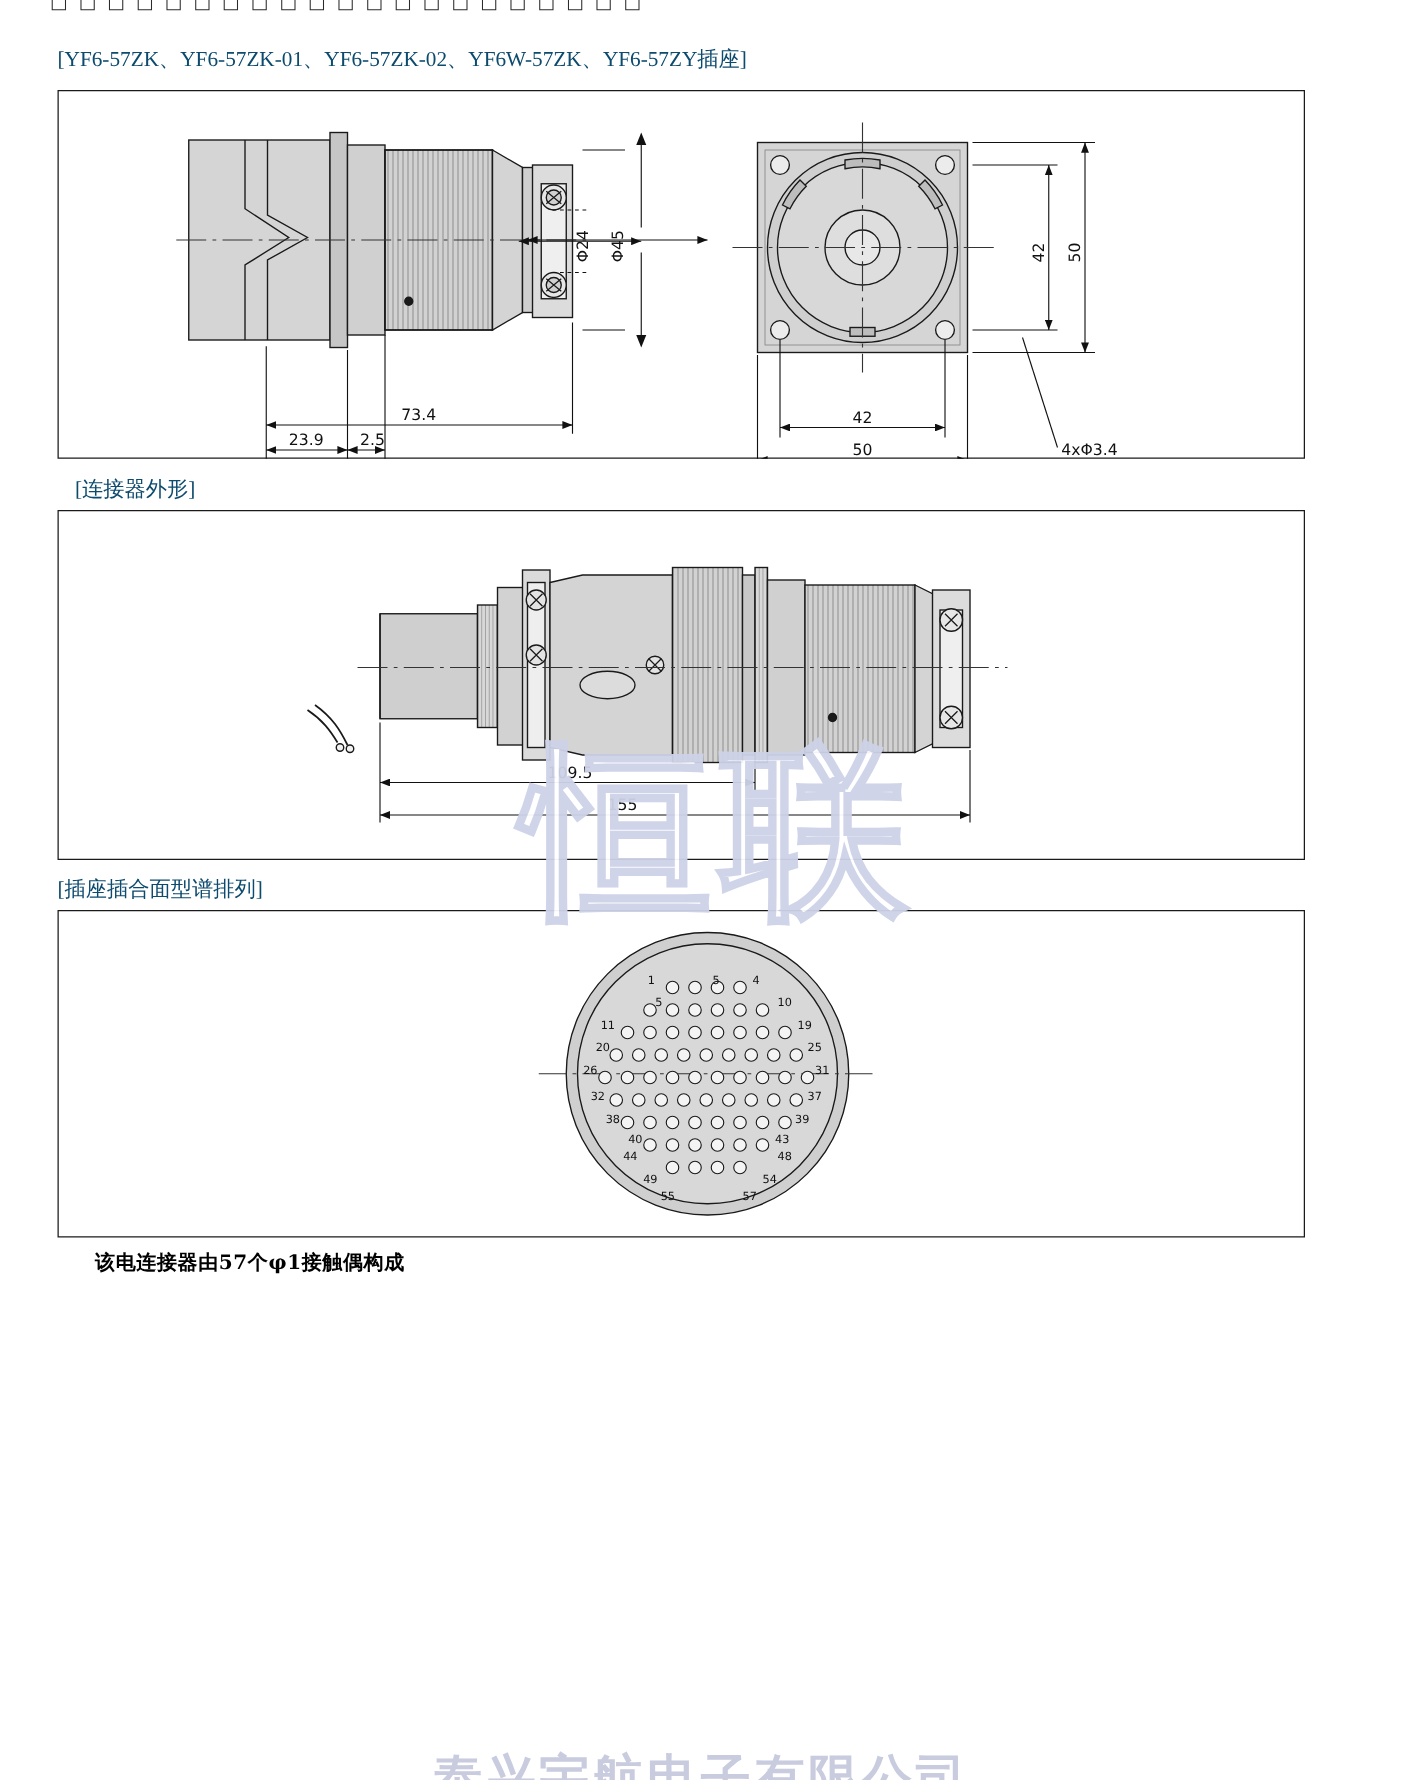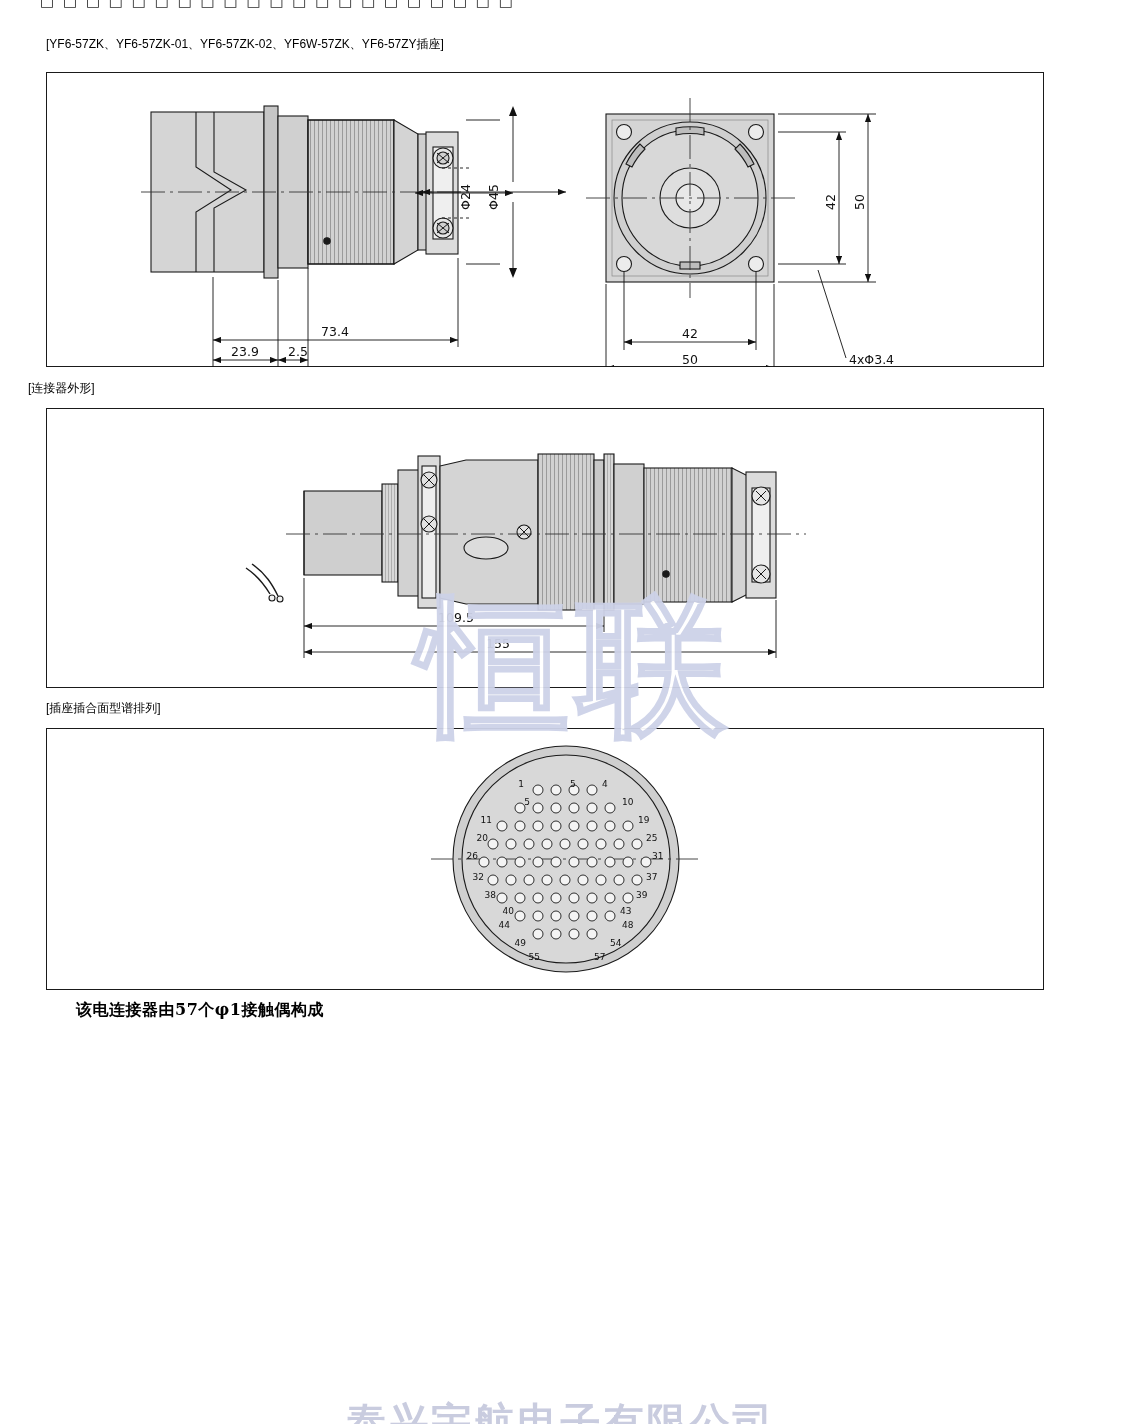--- a/index.html
+++ b/index.html
@@ -39,27 +39,27 @@
     font-size: 15px;
     letter-spacing: 2px;
     color: #2b2b2b;
     white-space: nowrap;
     font-family: "DejaVu Sans", sans-serif;
   }
 
   
   .caption {
     position: absolute;
-    font-size: 12px;
-    font-family: Liberation Sans, sans-serif;
-    color: #000000;
+    font-size: 17px;
+    font-family: Liberation Serif, serif;
+    color: #0c4a6e;
     white-space: nowrap;
   }
   #caption-1 { left: 46px; top: 36px; }
-  #caption-2 { left: 28px; top: 380px; }
+  #caption-2 { left: 60px; top: 380px; }
   #caption-3 { left: 46px; top: 700px; text-align: right; }
 
   .note {
     position: absolute;
     left: 48px;
     top: 1000px;
     font-size: 16px;
     font-weight: bold;
     font-family: "DejaVu Serif", serif;
     letter-spacing: 0.5px;

